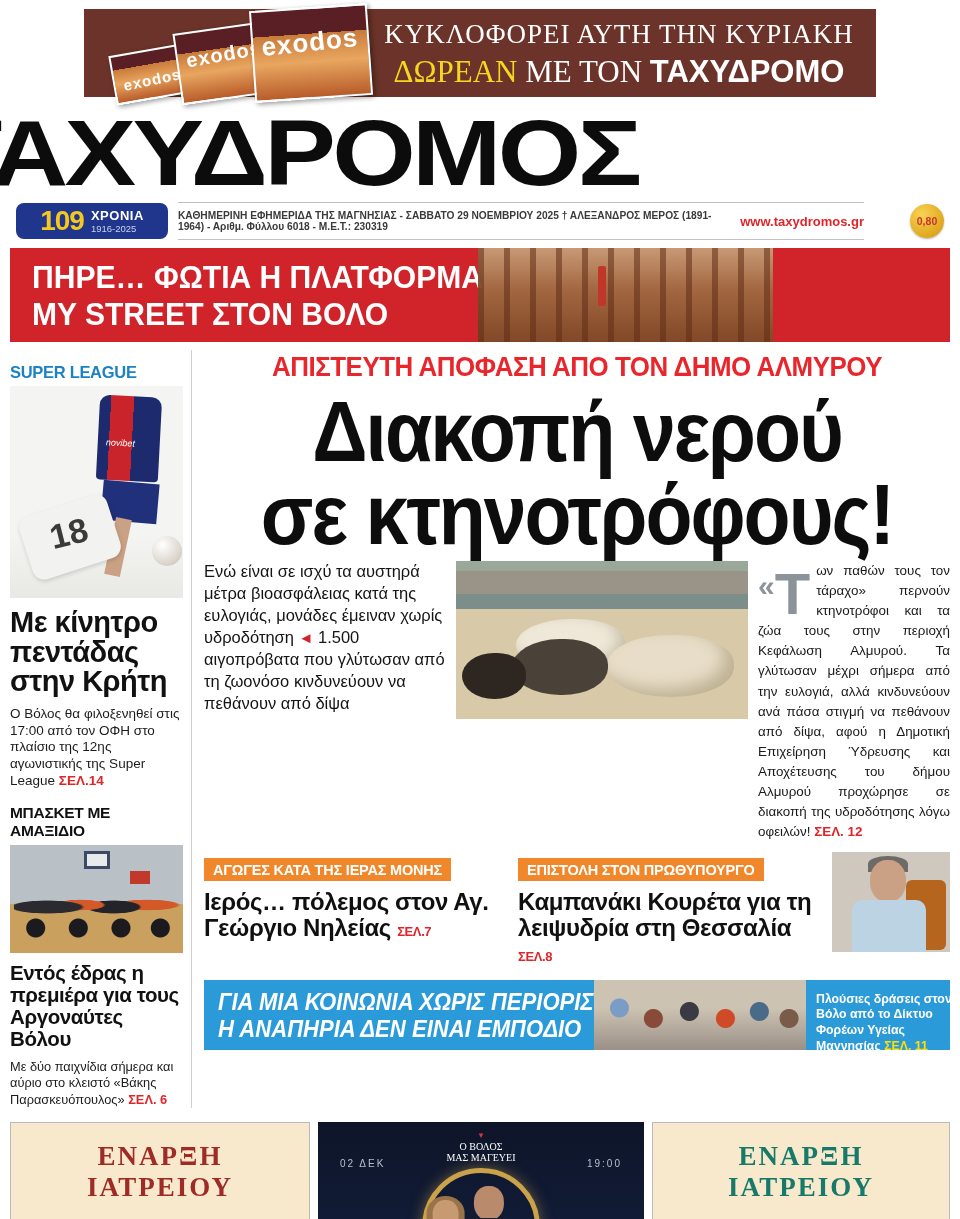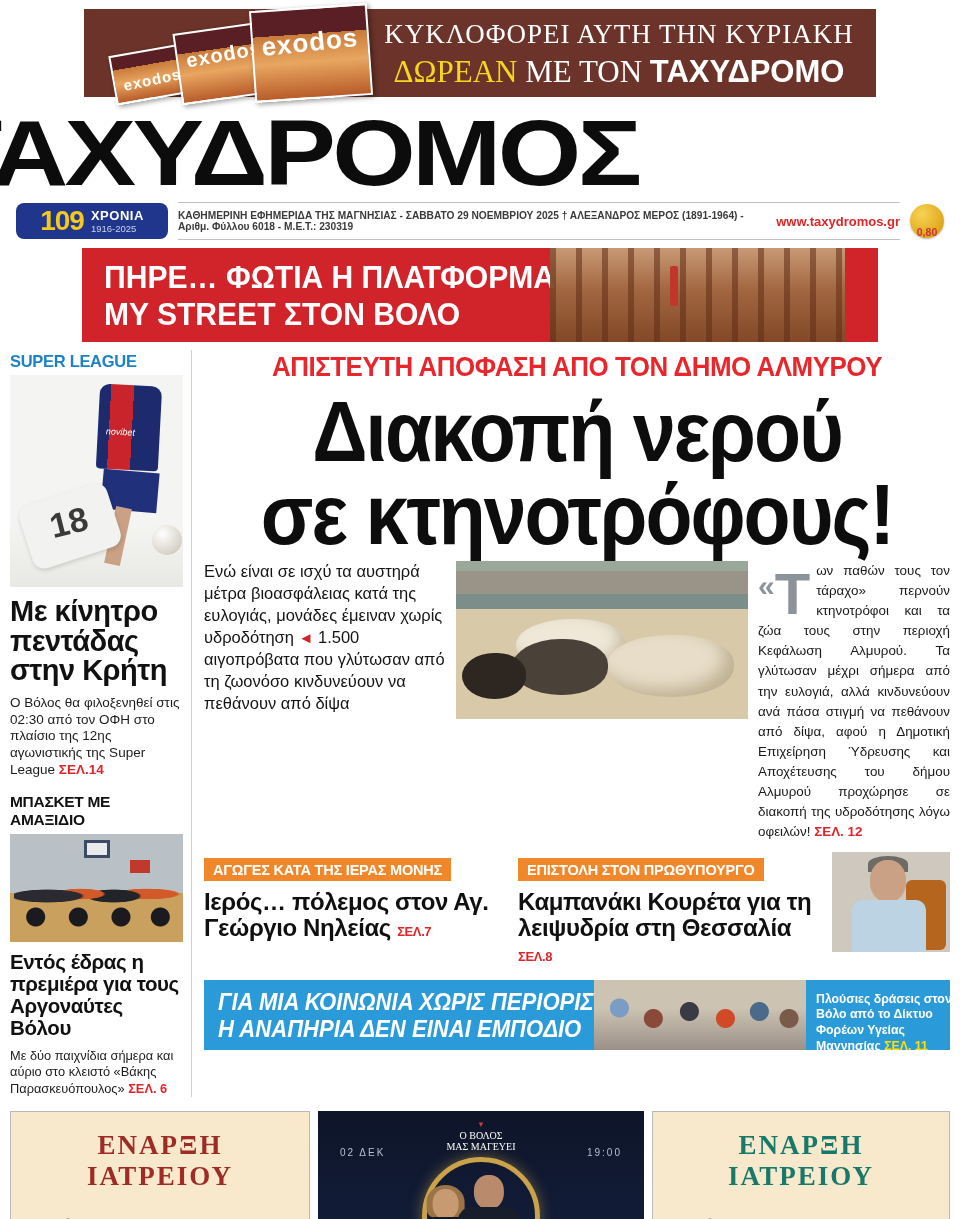--- a/index.html
+++ b/index.html
@@ -30,43 +30,43 @@
   
   .inforow { display:flex; align-items:center; width:928px; margin:6px auto 0; height:40px; }
   .badge109 { width:152px; height:36px; background:#20368c; border-radius:8px; display:flex; align-items:center; justify-content:center; gap:7px; flex-shrink:0; }
   .badge109 .n { color:#f4c81e; font-size:28px; font-weight:bold; letter-spacing:-1px; }
   .badge109 .col { display:flex; flex-direction:column; line-height:1; }
   .badge109 .xr { color:#fff; font-weight:bold; font-size:13px; letter-spacing:.5px; }
   .badge109 .yr { color:#c9d2ef; font-size:9.5px; margin-top:2px; }
   .dateline-box { flex:1; margin:4px 10px; border-top:1px solid #c2c2c2; border-bottom:1px solid #c2c2c2; height:38px; display:flex; align-items:center; justify-content:center; gap:12px; }
   .dateline { font-size:10.2px; color:#3a3a3a; font-weight:bold; letter-spacing:0; }
   .website { font-size:13px; color:#e02529; font-weight:bold; }
-  .coin { width:34px; height:34px; border-radius:50%; background:radial-gradient(circle at 35% 30%, #f7d354, #e0a81e 70%, #c78d12); display:flex; align-items:flex-end; justify-content:center; flex-shrink:0; box-shadow:0 1px 2px rgba(0,0,0,.3); }
+  .coin { width:34px; height:34px; border-radius:50%; background:radial-gradient(circle at 35% 30%, #f7d354, #e0a81e 70%, #c78d12); display:flex; align-items:center; justify-content:center; flex-shrink:0; box-shadow:0 1px 2px rgba(0,0,0,.3);margin-left:36px; }
   .coin span { color:#c33; font-size:10.5px; font-weight:bold; }
 
   
-  .redbanner { position:relative; width:796px; height:94px; margin:7px auto 0; background:#d1232a; overflow:hidden; }
+  .redbanner { position:relative; width:940px; height:94px; margin:7px auto 0; background:#d1232a; overflow:hidden; }
   .redbanner .head { position:absolute; left:22px; top:12px; color:#fff; font-weight:bold; font-size:31px; line-height:1.18; transform:scaleX(.97); transform-origin:left; }
   .chairs { position:absolute; left:468px; top:0; width:295px; height:94px;
     background:
       repeating-linear-gradient(90deg, rgba(90,45,20,.55) 0 6px, rgba(0,0,0,0) 6px 26px),
       linear-gradient(180deg,#c8a07a 0%, #a06a42 45%, #7e4b28 100%);
     opacity:.95; }
   .chairs::after { content:""; position:absolute; left:120px; top:18px; width:8px; height:40px; background:#c0392b; border-radius:2px; }
   .redbanner .teaser { position:absolute; left:772px; top:22px; width:158px; color:#fff; font-weight:bold; font-size:12.5px; line-height:1.3; }
   .ref-y { color:#ffe000; font-weight:bold; }
   .ref-r { color:#e02529; font-weight:bold; }
 
   
   .content { display:flex; width:940px; margin:8px auto 0; }
   .leftcol { width:182px; padding-right:8px; border-right:1px solid #cfcfcf; flex-shrink:0; }
   .maincol { flex:1; padding-left:12px; }
 
   
-  .kicker-blue { color:#1b82c5; font-weight:bold; font-size:16.5px; letter-spacing:-.3px; margin-top:2px; }
+  .kicker-blue { color:#1b82c5; font-weight:bold; font-size:16.5px; letter-spacing:-.3px; margin-top:13px; }
   .photo-football { position:relative; width:100%; height:212px; margin-top:4px; background:linear-gradient(180deg,#f4f4f2 70%, #e8e8e4 100%); overflow:hidden; }
   .pf-shirt { position:absolute; left:88px; top:10px; width:62px; height:85px; background:linear-gradient(90deg,#1d2a6e 0 18%, #c9242b 18% 55%, #1d2a6e 55% 100%); border-radius:10px 10px 4px 4px; transform:rotate(3deg); }
   .pf-sponsor { position:absolute; left:96px; top:52px; color:#fff; font-size:9px; font-style:italic; transform:rotate(3deg); }
   .pf-shorts { position:absolute; left:92px; top:96px; width:56px; height:40px; background:#20307a; transform:rotate(5deg); }
   .pf-leg { position:absolute; left:100px; top:132px; width:16px; height:58px; background:#caa184; transform:rotate(12deg); }
   .pf-white { position:absolute; left:14px; top:118px; width:92px; height:66px; background:#f2f2f0; border-radius:12px; transform:rotate(-18deg); box-shadow:0 2px 4px rgba(0,0,0,.15); }
   .pf-num { position:absolute; left:40px; top:128px; color:#3a3a3a; font-size:34px; font-weight:bold; transform:rotate(-14deg); }
   .pf-ball { position:absolute; left:142px; top:150px; width:30px; height:30px; border-radius:50%; background:radial-gradient(circle at 35% 30%, #fff, #d8d2c8 70%, #b8b0a0); }
   .sb-head1 { font-size:29px; font-weight:bold; color:#111; line-height:1.02; margin-top:10px; letter-spacing:-.5px; }
   .sb-text { font-size:13.5px; color:#1c1c1c; line-height:1.25; margin-top:9px; }
@@ -202,21 +202,21 @@
         <div class="pf-shirt"></div>
         <div class="pf-sponsor">novibet</div>
         <div class="pf-shorts"></div>
         <div class="pf-leg"></div>
         <div class="pf-white"></div>
         <div class="pf-num">18</div>
         <div class="pf-ball"></div>
       </div>
       <div class="sb-head1">Με κίνητρο πεντάδας στην Κρήτη</div>
       <div class="sb-text">
-        <span>Ο Βόλος θα φιλοξενηθεί στις 02:30 από τον ΟΦΗ στο πλαίσιο της 12ης αγωνιστικής της Super League </span><span class="ref-r">ΣΕΛ.14</span>
+        <span>Ο Βόλος θα φιλοξενηθεί στις 17:00 από τον ΟΦΗ στο πλαίσιο της 12ης αγωνιστικής της Super League </span><span class="ref-r">ΣΕΛ.14</span>
       </div>
 
       <div class="kicker-black">ΜΠΑΣΚΕΤ ΜΕ ΑΜΑΞΙΔΙΟ</div>
       <div class="photo-basket">
         <div class="pb-board"></div>
         <div class="pb-flag"></div>
         <div class="pb-group"></div>
         <div class="pb-wheels"></div>
       </div>
       <div class="sb-head2">Εντός έδρας η πρεμιέρα για τους Αργοναύτες Βόλου</div>

